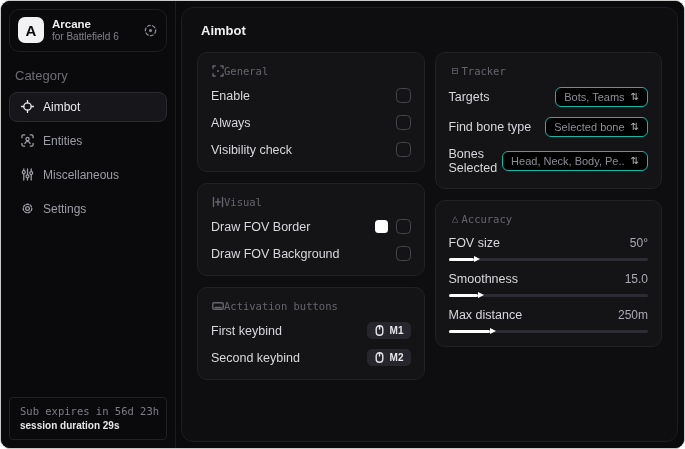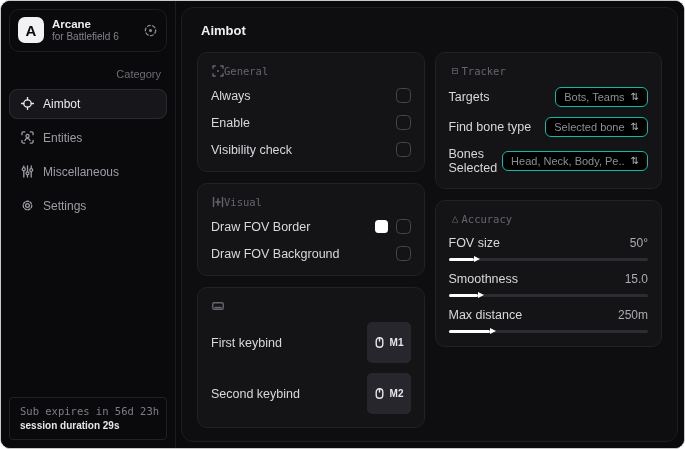--- a/index.html
+++ b/index.html
@@ -32,21 +32,21 @@
     width:26px; height:26px; background:#f2f2f4; border-radius:7px;
     color:#0a0a0c; font-weight:bold; font-size:15px;
     display:flex; align-items:center; justify-content:center;
     flex-shrink:0;
   }
   .app-titles { flex:1; line-height:1.25; }
   .app-name { color:#ececef; font-size:11.5px; font-weight:bold; }
   .app-sub  { color:#82828b; font-size:10px; }
   .sync { width:15px; height:15px; color:#8b8b94; flex-shrink:0; cursor:pointer; }
   .category-label {
-    color:#6d6d76; font-size:11px; margin:8px 14px 7px;text-align:right;
+    color:#6d6d76; font-size:13px; margin:8px 14px 7px;
   }
   .nav-item {
     margin:2px 8px; padding:7px 10px;
     display:flex; align-items:center; gap:9px;
     color:#9d9da6; font-size:12px; border-radius:8px;
     border:1px solid transparent; cursor:pointer;
   }
   .nav-item.active {
     background:#17171b; border-color:#2a2a30; color:#e9e9ec;
   }
@@ -98,21 +98,21 @@
   .drop-btn {
     display:flex; align-items:center; gap:6px;
     background:#000000; border:1px solid #14b8a6; border-radius:6px;
     padding:3px 8px; color:#8d8d97; font-size:11px; cursor:pointer;
     white-space:nowrap; max-width:155px;
   }
   .drop-btn .dval { overflow:hidden; text-overflow:ellipsis; }
   .unfold { color:#b9b9c1; font-size:10px; line-height:1; }
   .key-btn {
     display:flex; align-items:center; gap:5px;
-    background:#26262c; border-radius:5px; padding:15px 7px;
+    background:#26262c; border-radius:5px; padding:3px 7px;
     color:#e6e6ea; font-size:10px; font-weight:bold; cursor:pointer;
   }
   .key-btn svg { width:11px; height:11px; }
   
   .slider-row { margin-top:11px; }
   .slider-head { display:flex; align-items:center; justify-content:space-between; }
   .slider-value { color:#aaaab3; font-size:12px; }
   .slider {
     position:relative; height:3px; background:#2c2c32; border-radius:2px;
     margin-top:8px; cursor:pointer;
@@ -212,25 +212,25 @@
             <div class="card-header">
               <span class="hicon">
                 <svg viewBox="0 0 12 12">
                     <path d="M1 3.2V1h2.2M8.8 1H11v2.2M11 8.8V11H8.8M3.2 11H1V8.8"></path>
                     <circle cx="6" cy="6" r="1" fill="currentColor" stroke="none"></circle>
                   </svg>
               </span>
               <span>General</span>
             </div>
             <div class="row">
+              <span class="row-label">Enable</span>
+              <span class="checkbox"></span>
+            </div>
+            <div class="row">
               <span class="row-label">Always</span>
-              <span class="checkbox"></span>
-            </div>
-            <div class="row">
-              <span class="row-label">Enable</span>
               <span class="checkbox"></span>
             </div>
             <div class="row">
               <span class="row-label">Visibility check</span>
               <span class="checkbox"></span>
             </div>
           </div>
 
           <div class="card">
             <div class="card-header">
@@ -255,20 +255,21 @@
           </div>
 
           <div class="card">
             <div class="card-header">
               <span class="hicon">
                 <svg viewBox="0 0 12 12">
                     <rect x="0.8" y="2.8" width="10.4" height="6.4" rx="1.2"></rect>
                     <path d="M3 7.5h6"></path>
                   </svg>
               </span>
+              <span>Activation buttons</span>
             </div>
             <div class="row">
               <span class="row-label">First keybind</span>
               <span class="key-btn">
                 <svg viewBox="0 0 11 11">
                     <rect x="2.2" y="0.8" width="6.6" height="9.4" rx="3.2"></rect>
                     <path d="M5.5 0.8v3.2"></path>
                   </svg>
                 <span>M1</span>
               </span>

